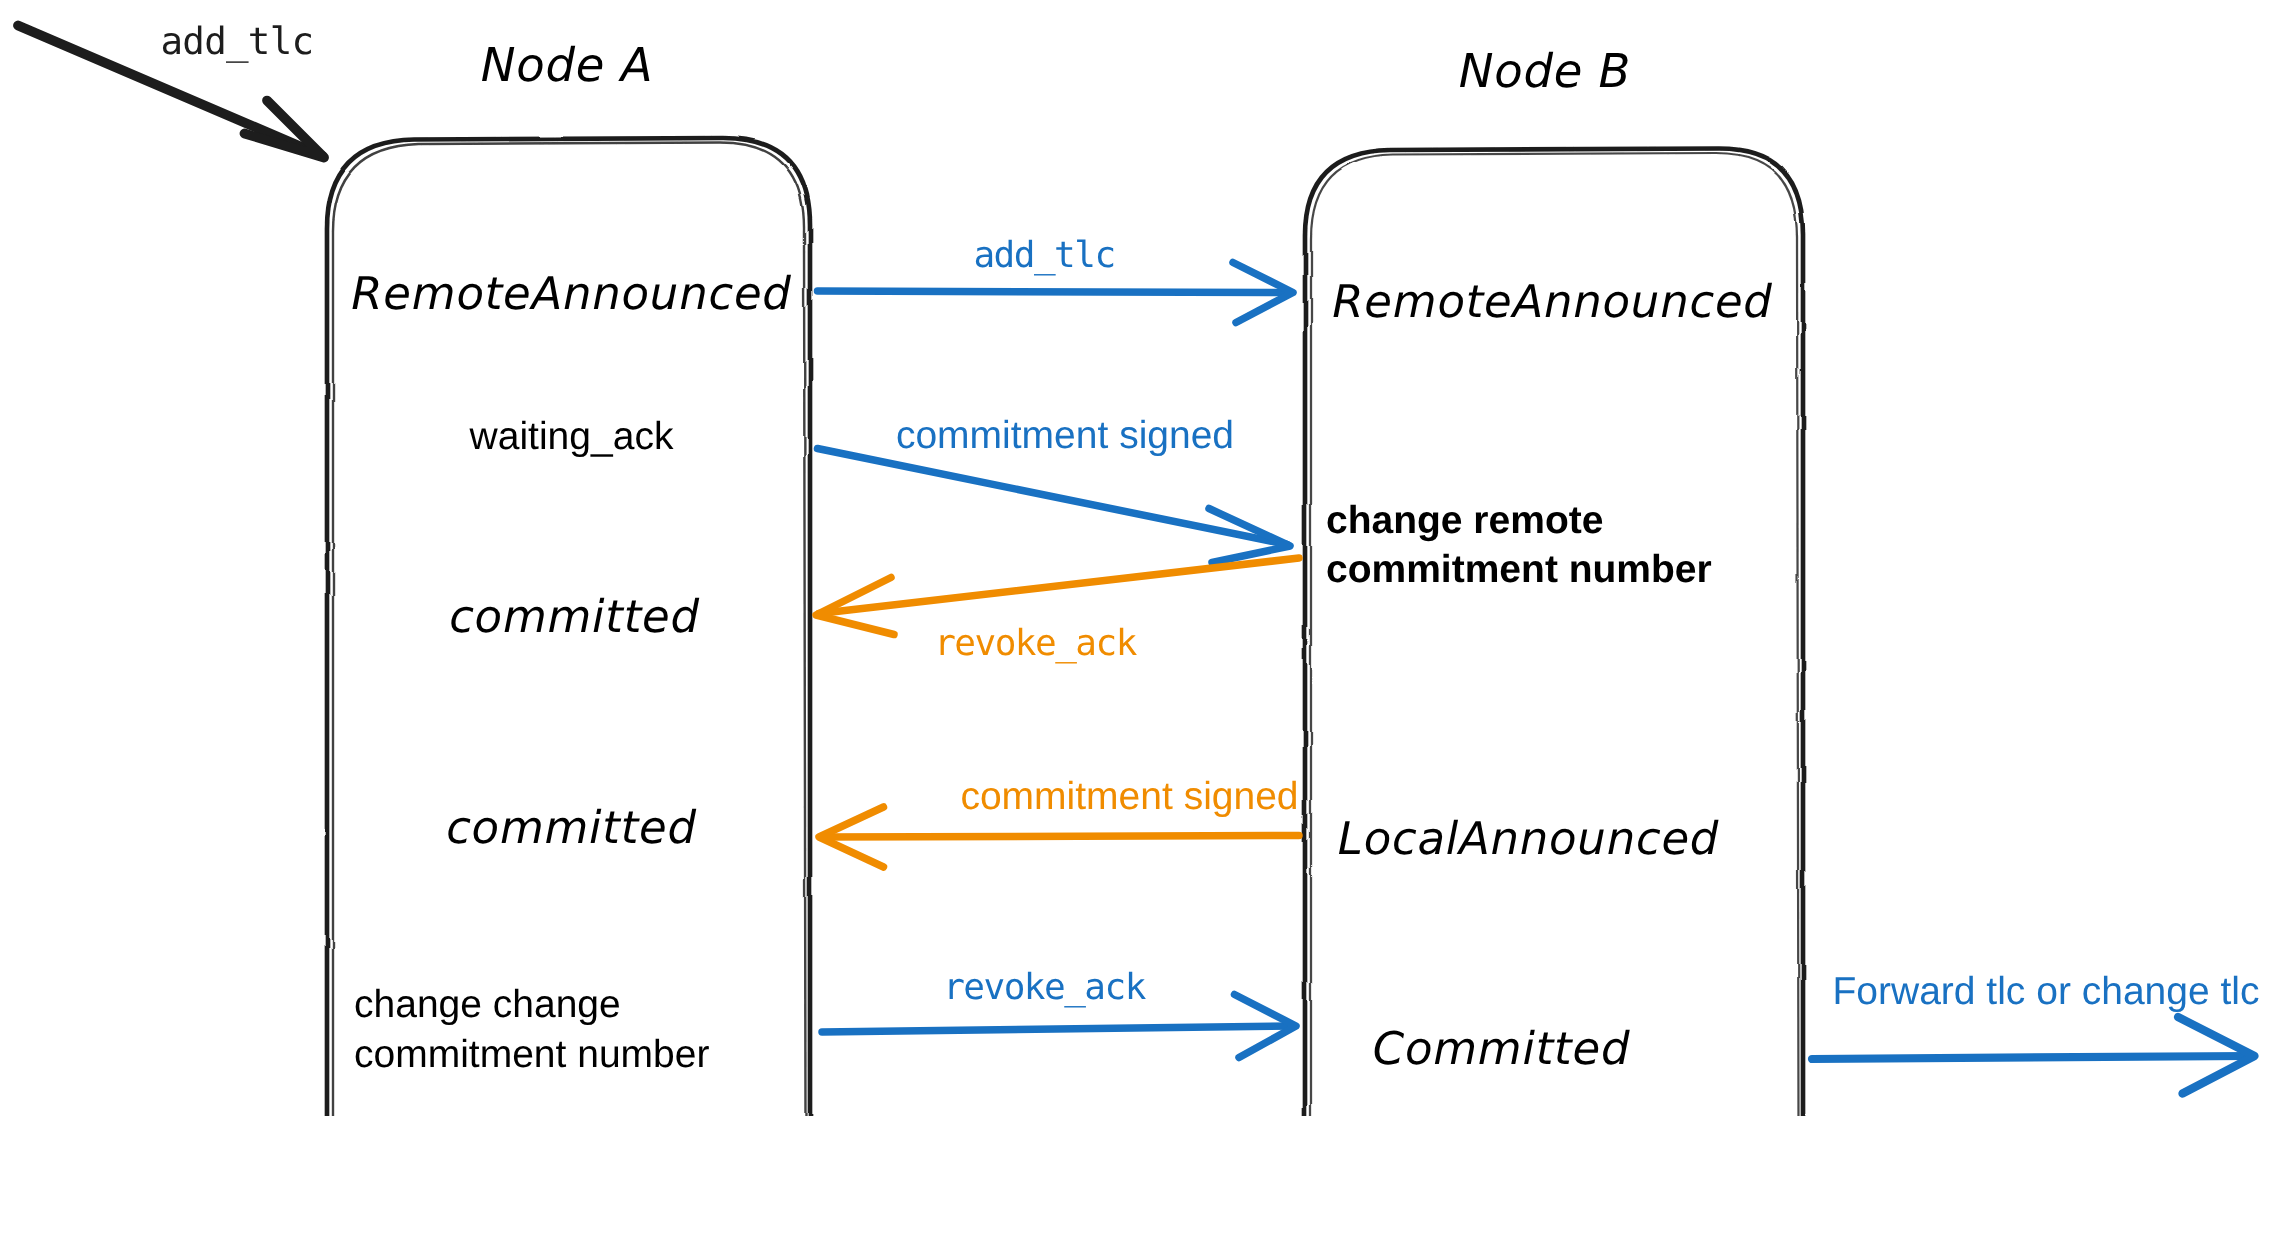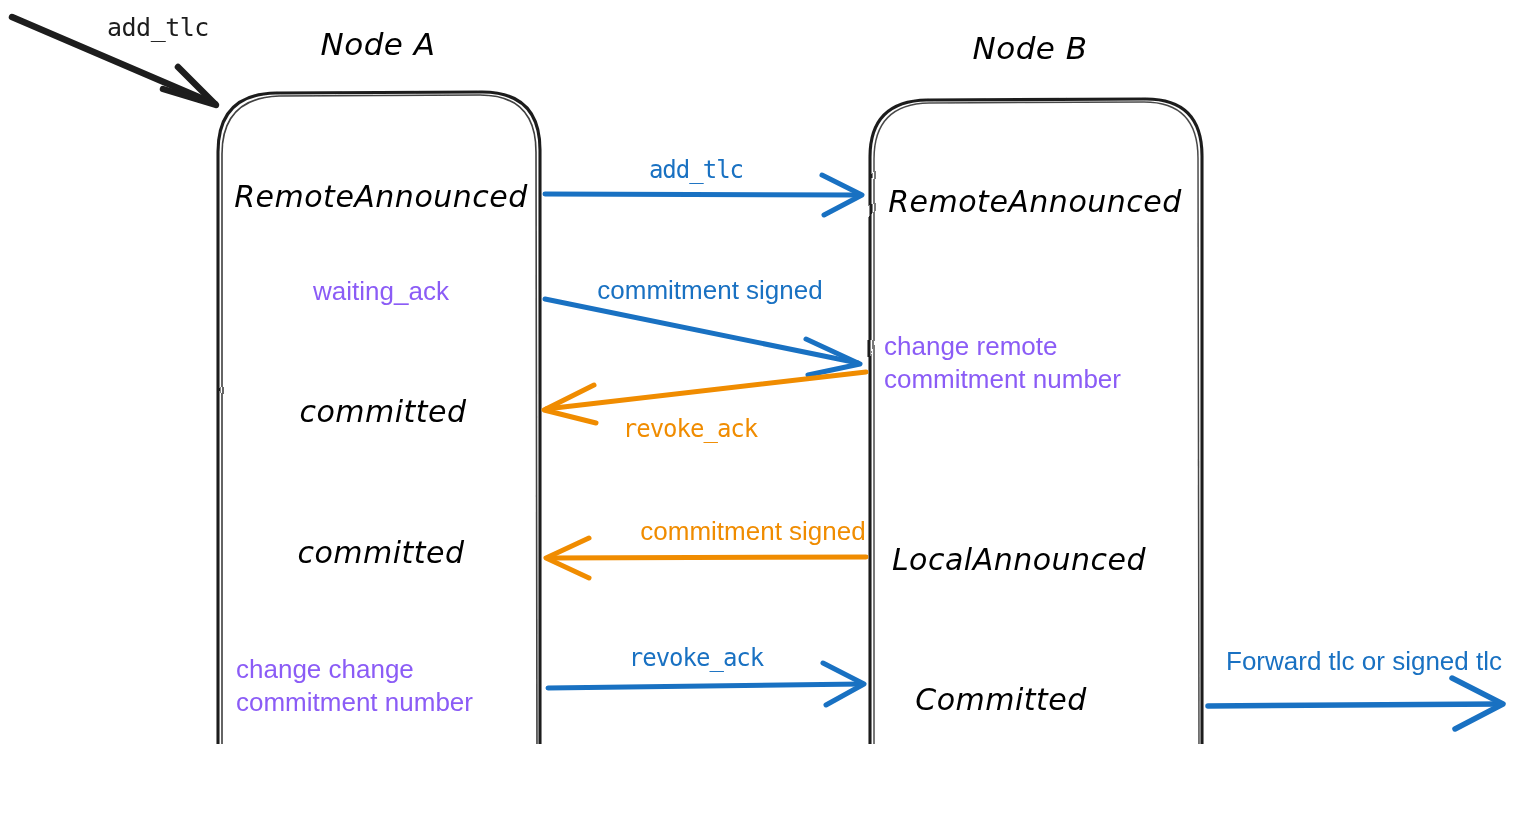--- a/index.html
+++ b/index.html
@@ -54,21 +54,21 @@
   .mono-blue {
     font-family: "DejaVu Sans Mono", monospace;
     font-size: 24px;
     letter-spacing: -1px;
   }
   .sans {
     font-family: "Liberation Sans", sans-serif;
     font-size: 26px;
   }
   .red {
-    color: #8b5cf6;
+    color: #000000;
   }
   .blue {
     color: #1971c2;
   }
   .orange {
     color: #f08c00;
   }
   .ctr {
     transform: translate(-50%, -50%);
   }
@@ -147,32 +147,32 @@
 
   <div class="lbl hand hand-state ctr" style="left:383px; top:412px;">committed</div>
 
   <div class="lbl hand hand-state ctr" style="left:381px; top:553px;">committed</div>
 
   <div class="lbl sans red multi" style="left:236px; top:653px;">change change
 commitment number</div>
 
   <div class="lbl hand hand-state ctr" style="left:1035px; top:202px;">RemoteAnnounced</div>
 
-  <div class="lbl sans red multi" style="left:884px; top:330px;">change remote
+  <div class="lbl sans red multi" style="left:884px; top:330px;font-weight:bold;">change remote
 commitment number</div>
 
   <div class="lbl hand hand-state ctr" style="left:1019px; top:560px;">LocalAnnounced</div>
 
   <div class="lbl hand hand-state ctr" style="left:1001px; top:700px;">Committed</div>
 
   <div class="lbl mono-blue blue ctr" style="left:696px; top:170px;">add_tlc</div>
 
   <div class="lbl sans blue ctr" style="left:710px; top:290px;">commitment signed</div>
 
   <div class="lbl mono-blue orange ctr" style="left:690px; top:429px;">revoke_ack</div>
 
   <div class="lbl sans orange ctr" style="left:753px; top:531px;">commitment signed</div>
 
   <div class="lbl mono-blue blue ctr" style="left:696px; top:658px;">revoke_ack</div>
 
-  <div class="lbl sans blue ctr" style="left:1364px; top:661px;">Forward tlc or signed tlc</div>
+  <div class="lbl sans blue ctr" style="left:1364px; top:661px;">Forward tlc or change tlc</div>
 
 </div>
 
 </body></html>

